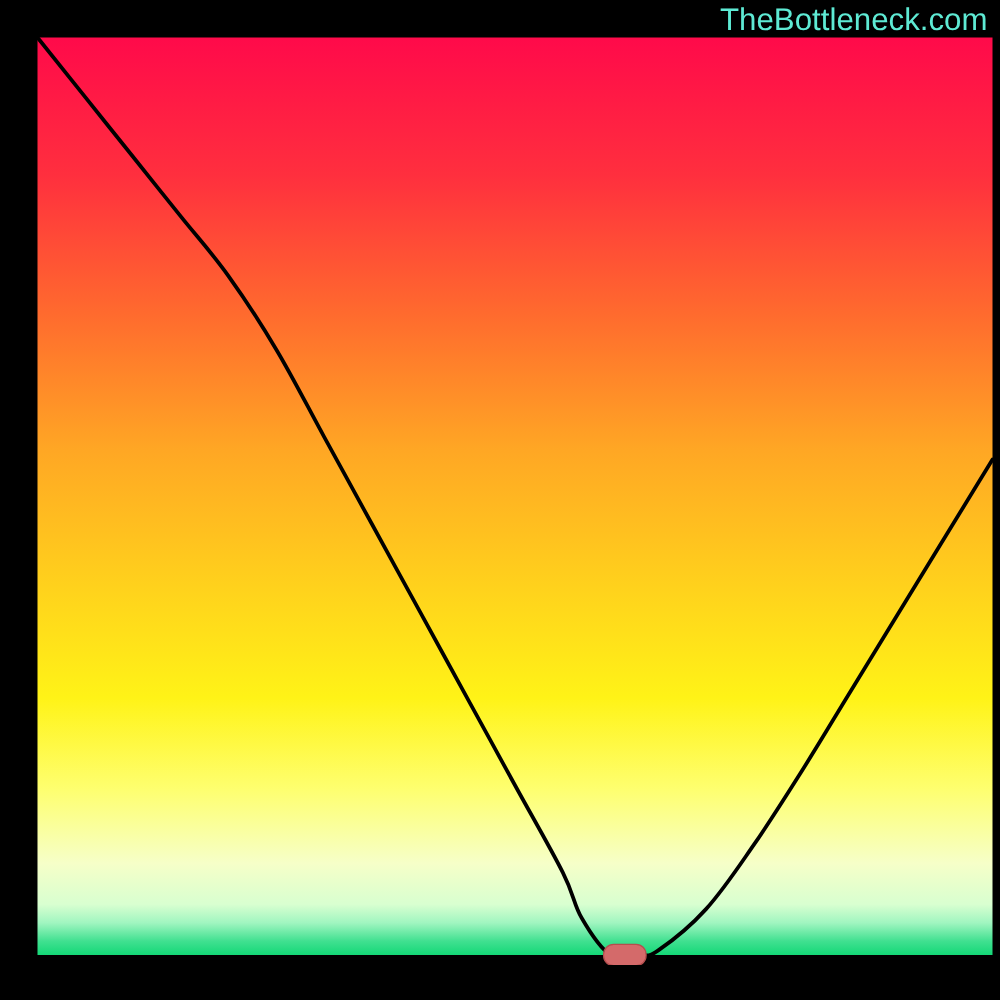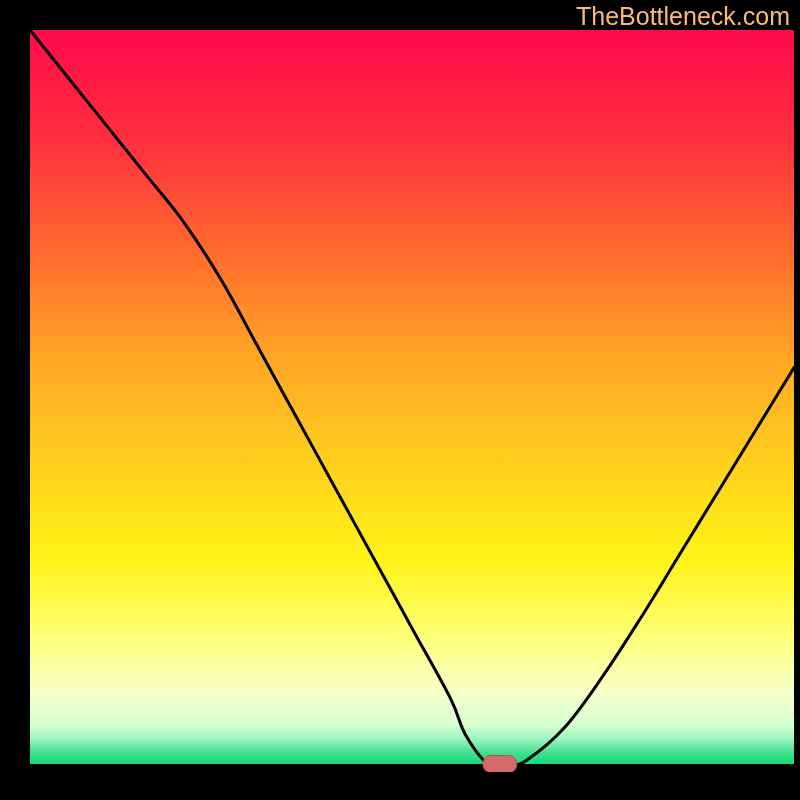--- a/index.html
+++ b/index.html
@@ -18,21 +18,21 @@
   svg {
     display: block;
   }
   .watermark {
     position: absolute;
     top: 2px;
     right: 10px;
     font-family: Arial, Helvetica, sans-serif;
     font-size: 25px;
     font-weight: 500;
-    color: #fdba74;
+    color: #5eead4;
     letter-spacing: 0px;
     text-align: center;
   }
 </style>
 </head>
 <body>
 
 <div class="chart-wrapper">
   <svg width="800" height="800" viewBox="0 0 800 800">
     <defs>

